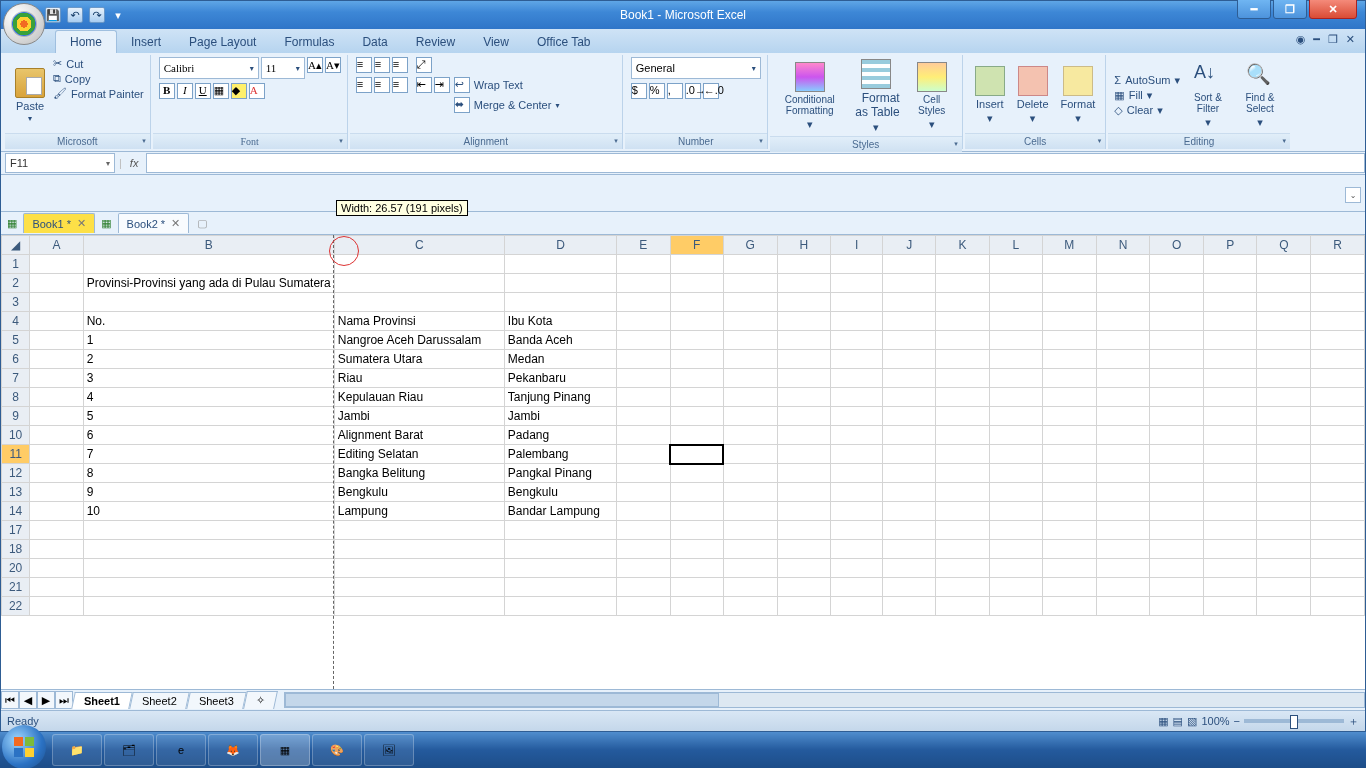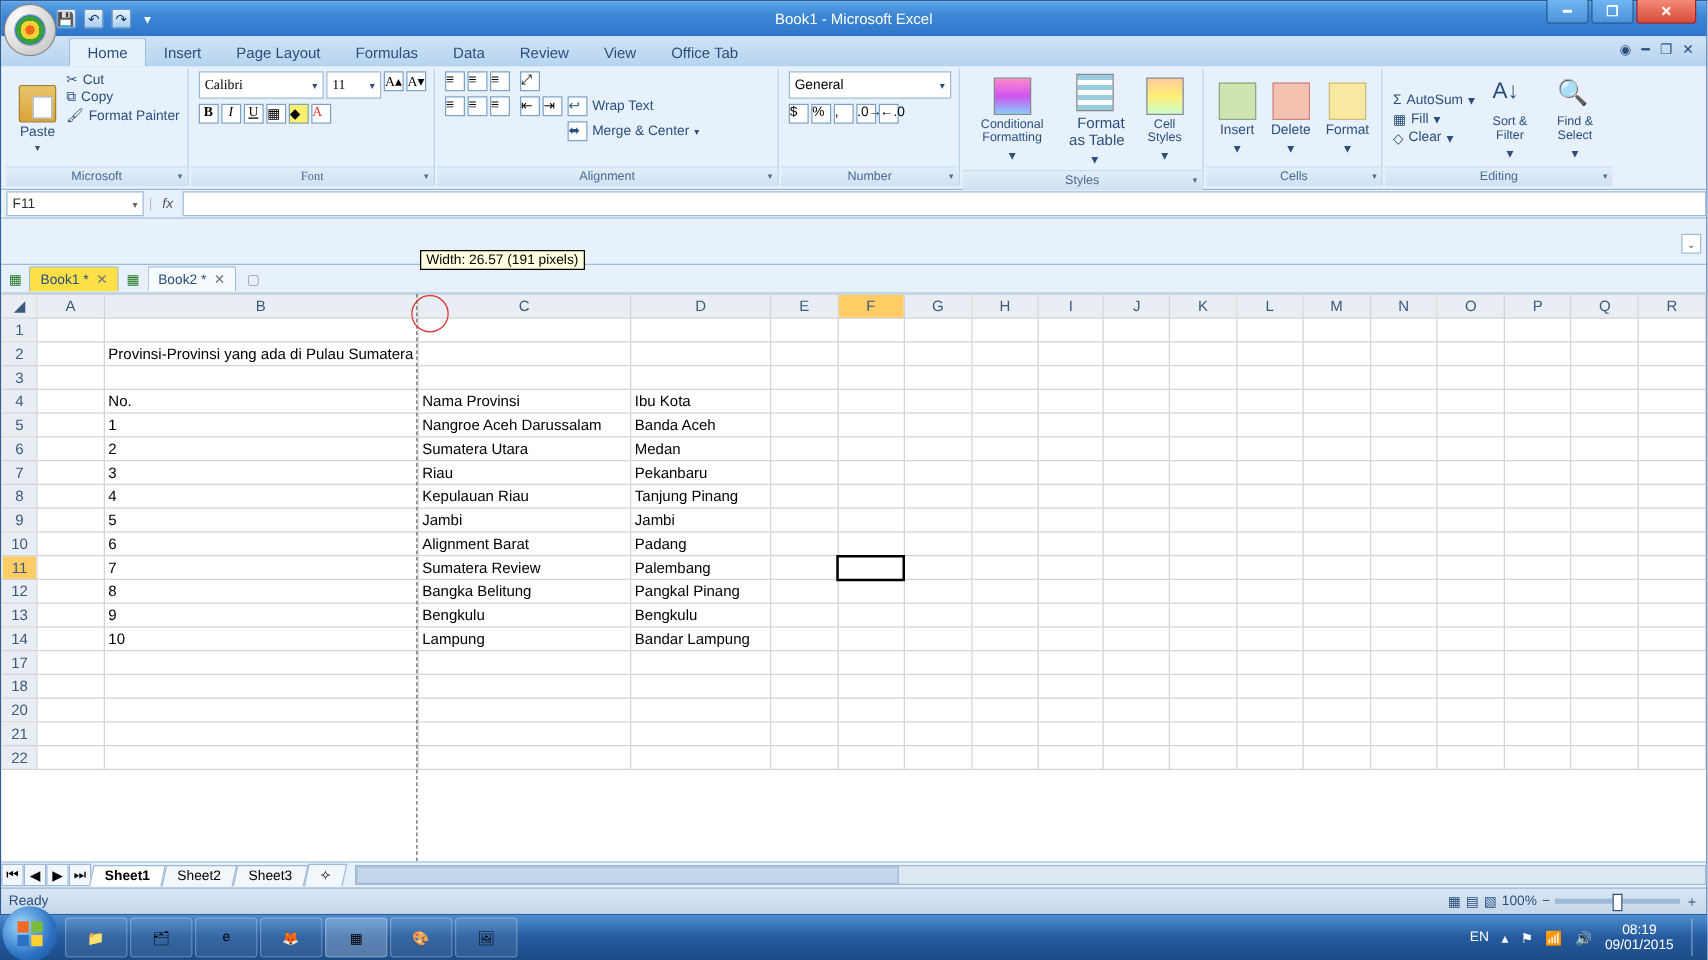--- a/index.html
+++ b/index.html
@@ -521,21 +521,21 @@
               <td class=" "></td>
               <td class=" "></td>
               <td class=" "></td>
               <td class=" "></td>
               <td class=" "></td>
             </tr>
             <tr class="selrow">
               <th class="rowh">11</th>
               <td class=" "></td>
               <td class="center ">7</td>
-              <td class=" ">Sumatera Review</td>
+              <td class=" ">Editing Selatan</td>
               <td class=" ">Palembang</td>
               <td class=" "></td>
               <td class=" selcell"></td>
               <td class=" "></td>
               <td class=" "></td>
               <td class=" "></td>
               <td class=" "></td>
               <td class=" "></td>
               <td class=" "></td>
               <td class=" "></td>
@@ -750,25 +750,13 @@
 
 <div class="taskbar">
   <div class="start"></div>
   <div class="tb-item">📁</div>
   <div class="tb-item">🗂</div>
   <div class="tb-item">e</div>
   <div class="tb-item">🦊</div>
   <div class="tb-item" style="background:rgba(255,255,255,.25);">▦</div>
   <div class="tb-item">🎨</div>
   <div class="tb-item">🖼</div>
-  <div class="tray">
-    <span>EN</span>
-    <span>▴</span>
-    <span>⚑</span>
-    <span>📶</span>
-    <span>🔊</span>
-    <div class="clock">
-      <div>08:19</div>
-      <div>09/01/2015</div>
-    </div>
-    <div style="width:10px;height:30px;border-left:1px solid rgba(255,255,255,.4);"></div>
-  </div>
 </div>
 
 </body></html>

